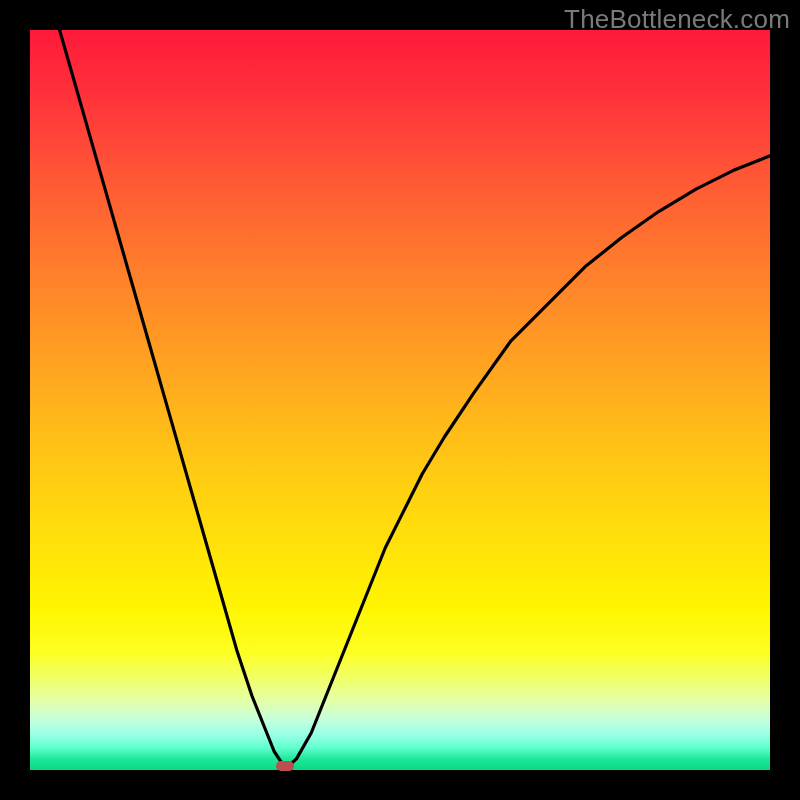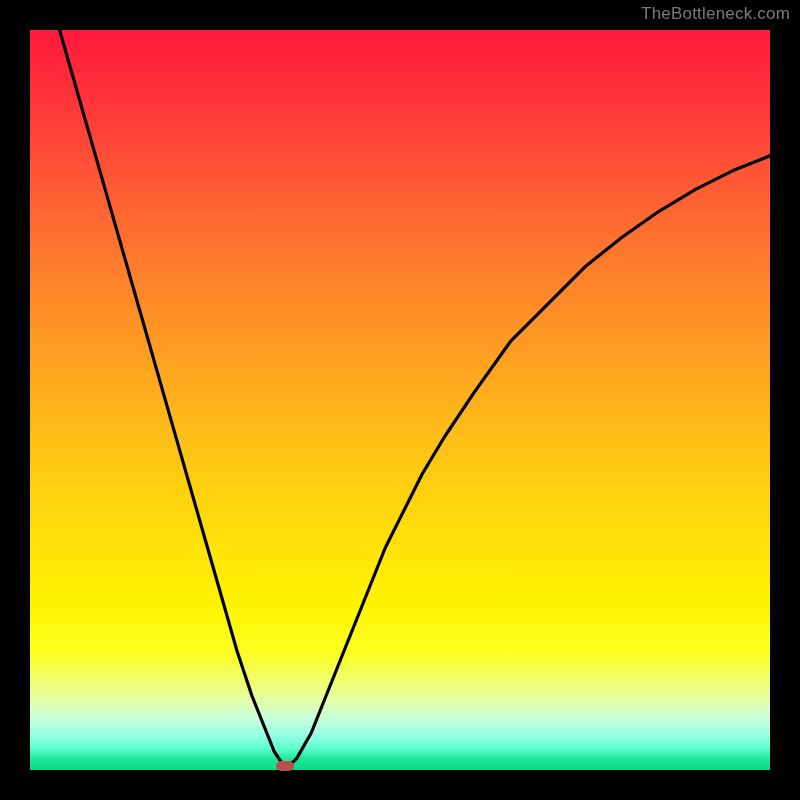--- a/index.html
+++ b/index.html
@@ -42,21 +42,21 @@
       #c8ffd8 93%,
       #a0ffe8 95%,
       #60ffd0 97%,
       #20e89a 98.5%,
       #08d884 100%);
   }
   .watermark {
     position: absolute;
     top: 4px;
     right: 10px;
-    font-size: 17px;
+    font-size: 26px;
     color: #7a7a7a;
     font-weight: 500;
     letter-spacing: 0.2px;
   }
   .curve {
     position: absolute;
     top: 30px;
     left: 30px;
     width: 740px;
     height: 740px;

